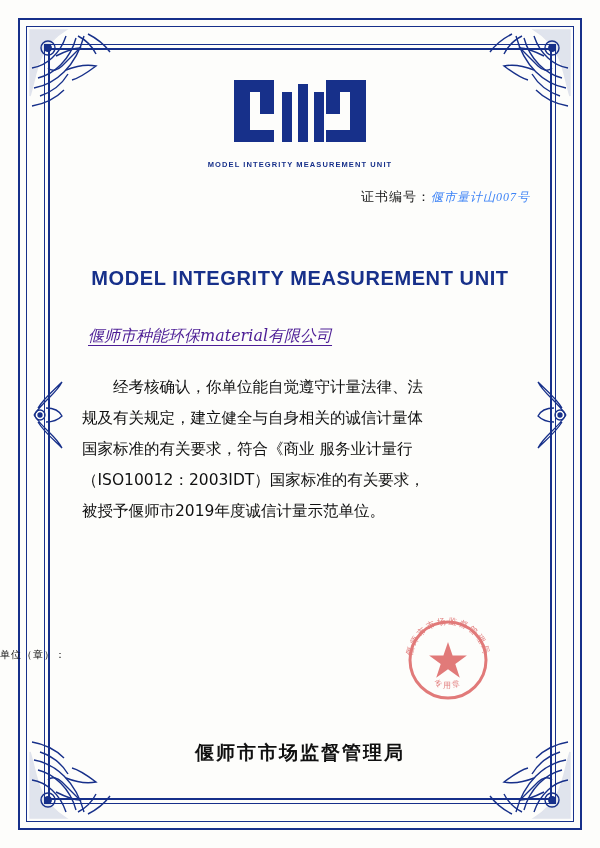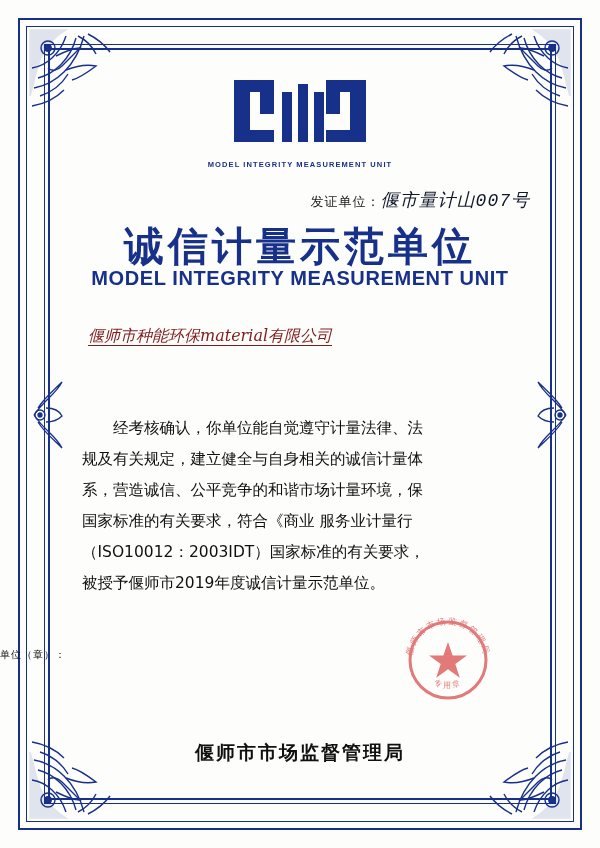--- a/index.html
+++ b/index.html
@@ -75,24 +75,24 @@
 
   
   .cert-no{
     position:absolute;
     right:70px;top:188px;
     font-size:13px;
     color:#1a1a1a;
     letter-spacing:1px;
   }
   .cert-no .handwrite{
-    font-family:Liberation Mono, monospace;
+    font-family:Liberation Serif, serif;
     font-style:italic;
-    color:#0f172a;
-    font-size:18px;
+    color:#3b82f6;
+    font-size:12px;
     border-bottom:0;
   }
 
   
   .title-cn{
     position:absolute;left:0;right:0;top:219px;
     text-align:center;
     font-family:"DejaVu Sans", sans-serif;
     font-weight:bold;
     font-size:40px;
@@ -108,35 +108,34 @@
     color:#17308a;
   }
 
   
   .recipient{
     position:absolute;
     left:88px;top:326px;
     font-family:"DejaVu Serif", serif;
     font-style:italic;
     font-size:16px;
-    color:#7f1d1d;
+    color:#4c1d95;
     text-decoration:underline;
     text-underline-offset:4px;
   }
 
   
   .body-text{
     position:absolute;
     left:82px;right:70px;top:372px;
     font-size:15.5px;
     line-height:31px;
     color:#101010;
     text-align:justify;
     font-family:"DejaVu Sans", sans-serif;
-    margin-top:41px;
   }
   .body-text p{margin:0;}
   .body-text .indent{text-indent:2em;}
   .body-text .spaced{letter-spacing:1.5px;}
 
   
   .issuer-line{
     position:absolute;
     left:0;right:0;top:648px;
     text-align:left;
@@ -280,32 +279,30 @@
           <rect x="96" y="6" width="40" height="12"></rect>
           <rect x="96" y="6" width="14" height="34"></rect>
           <rect x="96" y="56" width="40" height="12"></rect>
         </g>
       </svg>
     </div>
     <div class="logo-caption">MODEL INTEGRITY MEASUREMENT UNIT</div>
   </div>
 
   <div class="cert-no">
-    <span>发证单位：</span><span class="handwrite">偃市量计山007号</span>
-  </div>
-
-  <div class="title-cn">诚信计量示范单位</div>
+    <span>证书编号：</span><span class="handwrite">偃市量计山007号</span>
+  </div>
+
   <div class="title-en">MODEL INTEGRITY MEASUREMENT UNIT</div>
 
   <div class="recipient">偃师市种能环保material有限公司</div>
 
   <div class="body-text">
     <p class="indent">经考核确认，你单位能自觉遵守计量法律、法</p>
     <p>规及有关规定，建立健全与自身相关的诚信计量体</p>
-    <p>系，营造诚信、公平竞争的和谐市场计量环境，保</p>
     <p>国家标准的有关要求，符合《商业 服务业计量行</p>
     <p>（ISO10012：2003IDT）国家标准的有关要求，</p>
     <p>被授予偃师市2019年度诚信计量示范单位。</p>
   </div>
 
   <div class="issuer-line">
     <span class="inner">发证单位（章）：</span>
   </div>
 
   <div class="seal">

